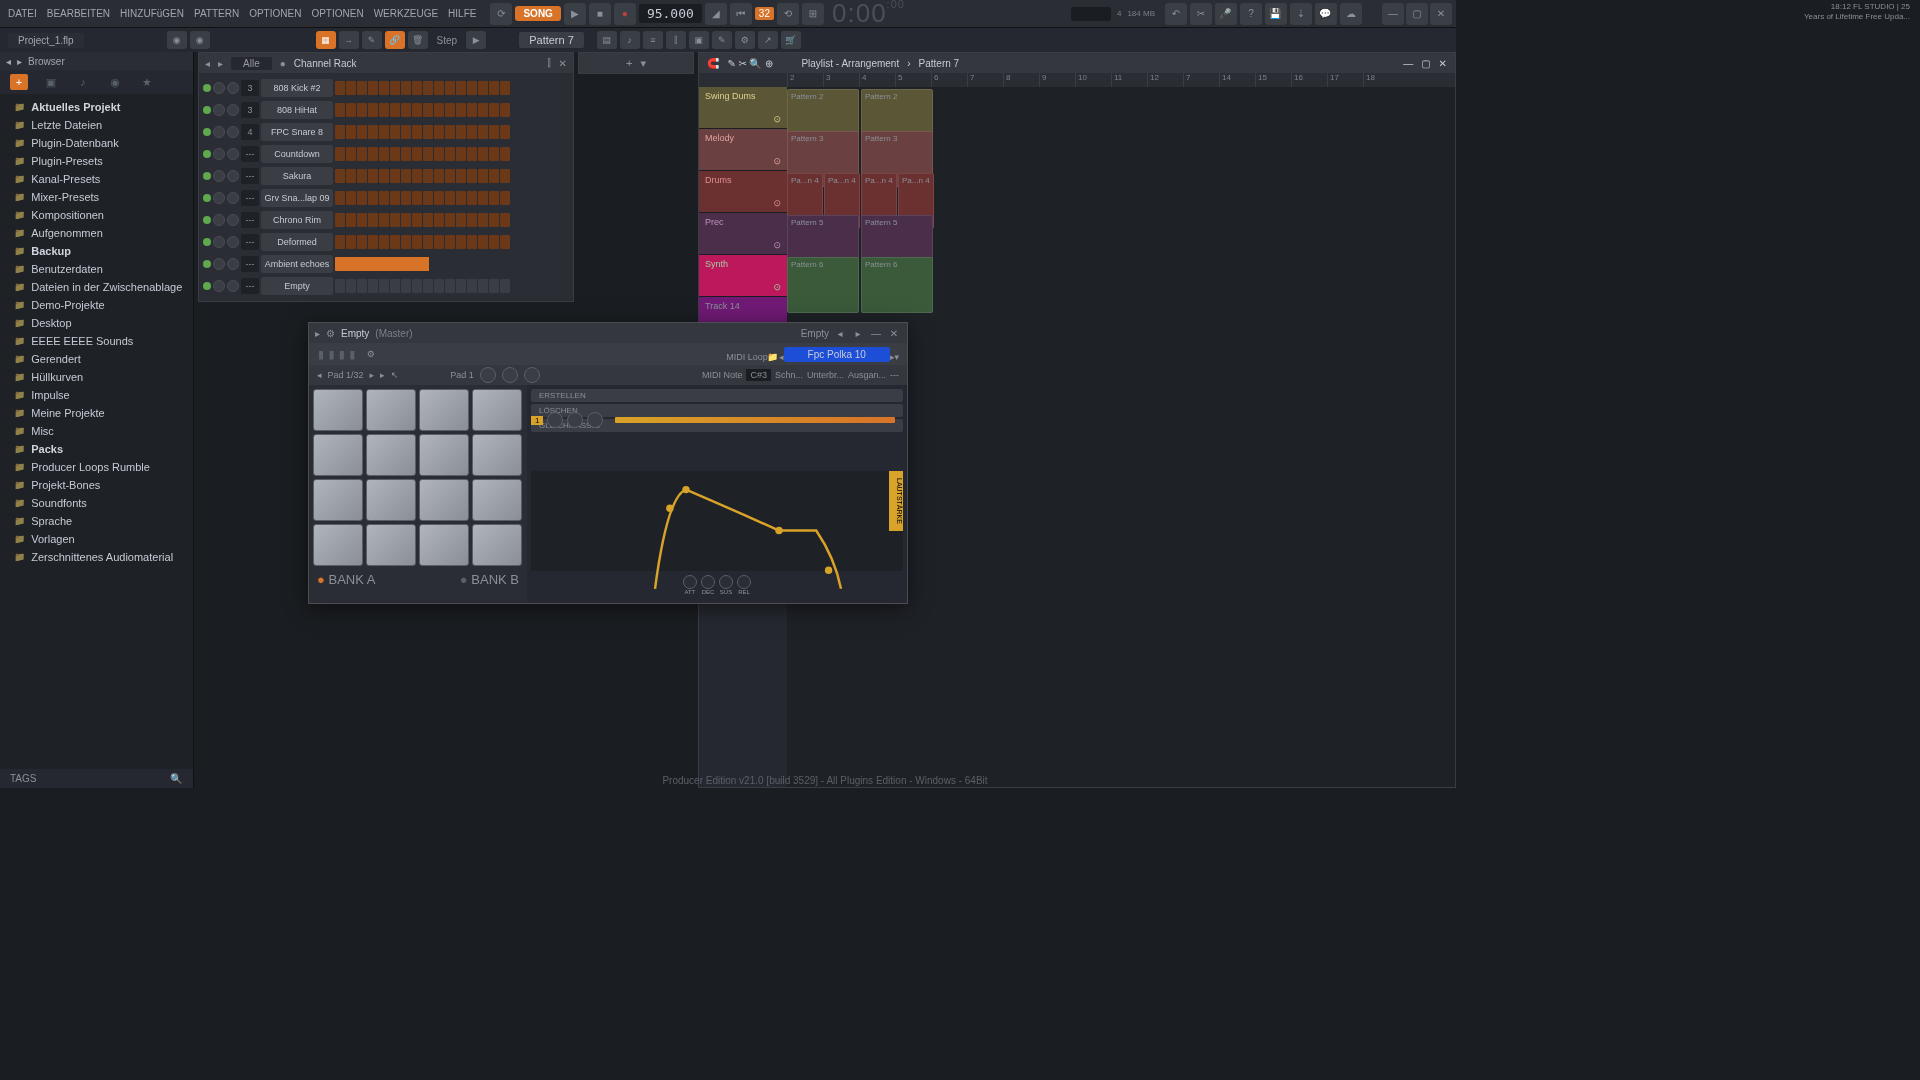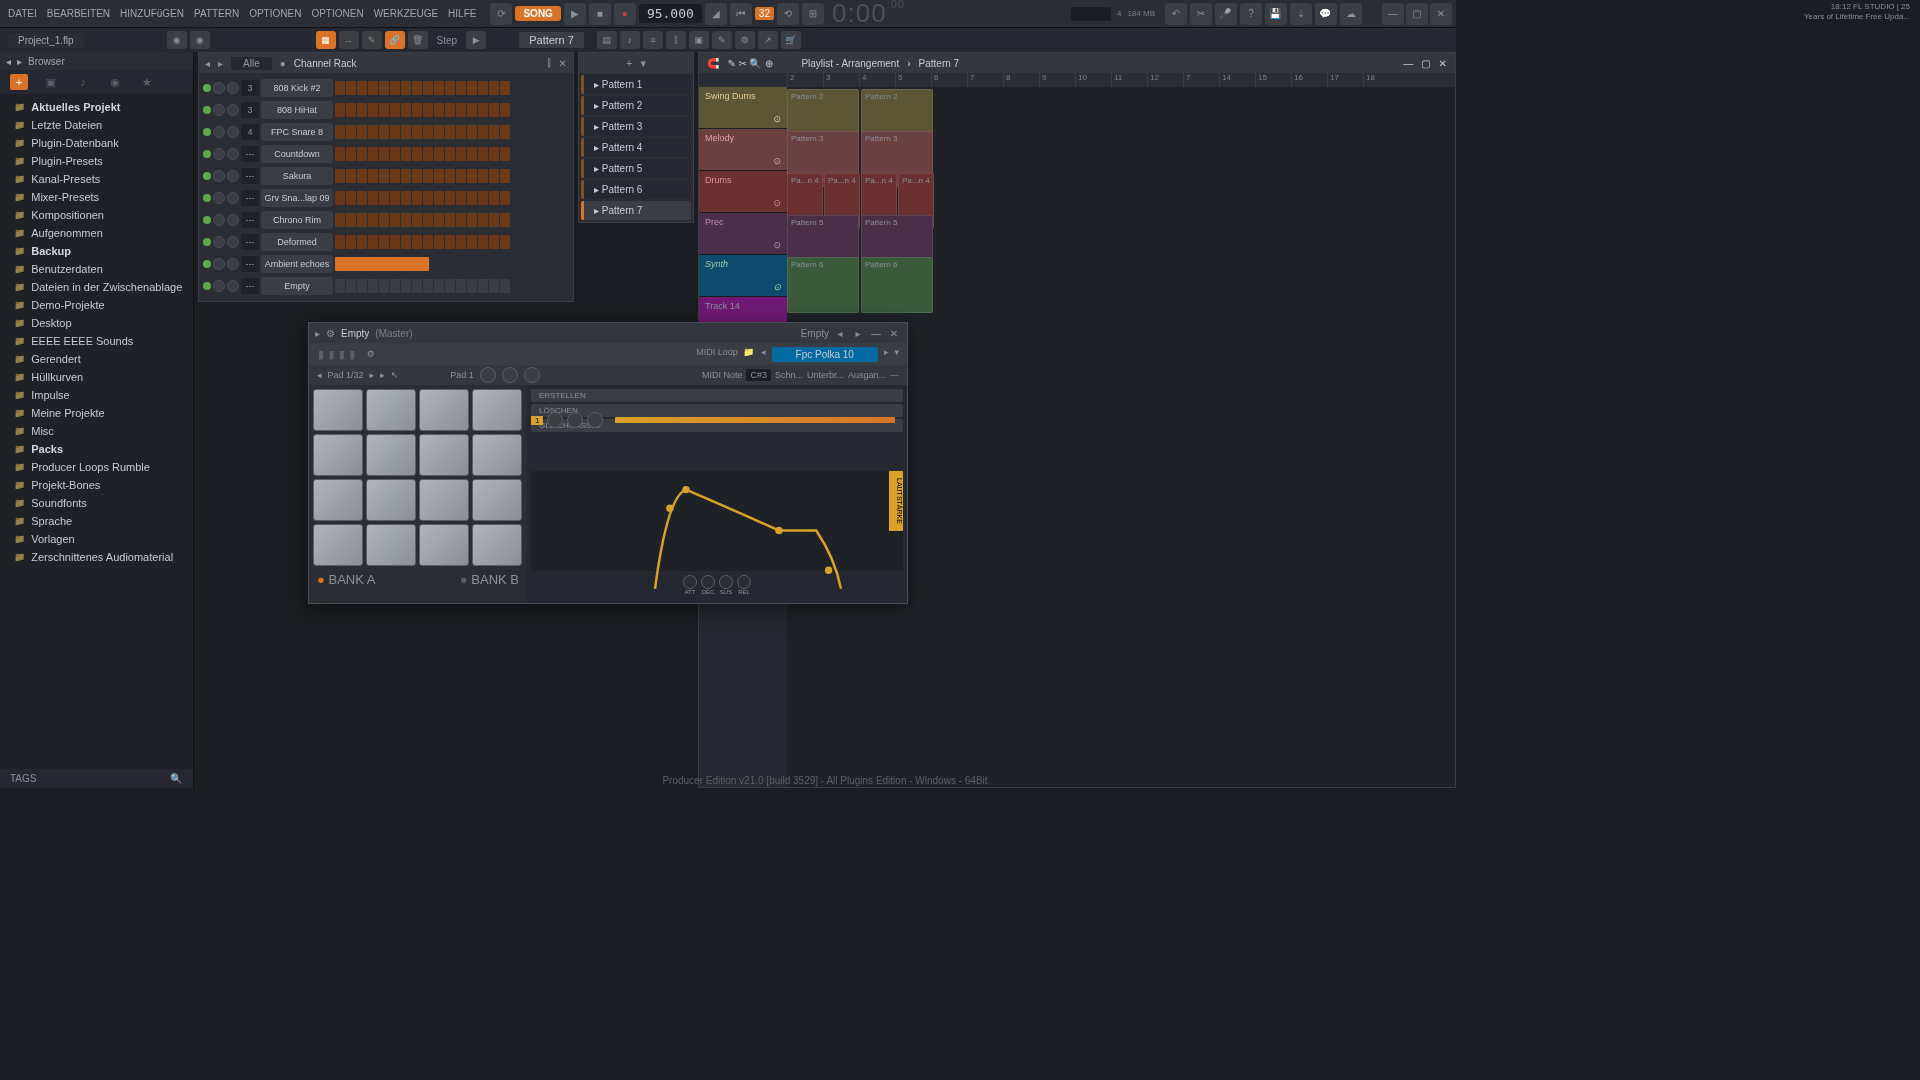--- a/index.html
+++ b/index.html
@@ -67,42 +67,42 @@
 .playlist { position: absolute; top: 0; left: 504px; right: 0; bottom: 0; background: #1e2126; border: 1px solid #3a3d43; display: flex; flex-direction: column; }
 .pl-toolbar { height: 20px; background: #34373d; display: flex; align-items: center; padding: 0 8px; gap: 8px; font-size: 10px; color: #c5ccd6; }
 .pl-subbar { height: 14px; background: #2a2d33; display: flex; }
 .pl-body { flex: 1; display: flex; overflow: hidden; }
 .pl-tracks { width: 88px; background: #252830; }
 .pl-track { height: 42px; border-bottom: 1px solid #1a1d21; padding: 4px 6px; font-size: 9px; display: flex; flex-direction: column; justify-content: space-between; }
 .pl-track.swing { background: #5a5636; color: #e0d090; }
 .pl-track.melody { background: #6b4040; color: #e0a0a0; }
 .pl-track.drums { background: #6b3030; color: #e09090; }
 .pl-track.prec { background: #4a2e4a; color: #c090c0; }
-.pl-track.synth { background: #0c4a6e; color: #a0d0a0; font-style: italic; }
+.pl-track.synth { background: #be185d; color: #a0d0a0; }
 .pl-track.plain { background: #701a75; color: #8a9099; }
 .pl-grid { flex: 1; position: relative; background: #1e2126; }
 .pl-ruler { height: 14px; background: #2a2d33; display: flex; font-size: 8px; color: #7a8088; }
 .pl-ruler span { width: 36px; text-align: left; padding-left: 2px; border-left: 1px solid #3a3d43; }
 .pl-clip { position: absolute; height: 56px; border-radius: 2px; font-size: 8px; padding: 2px 3px; overflow: hidden; border: 1px solid rgba(255,255,255,0.1); }
 .pl-clip.c1 { background: #5a5636; }
 .pl-clip.c2 { background: #6b4040; }
 .pl-clip.c3 { background: #6b3030; }
 .pl-clip.c4 { background: #4a2e4a; }
 .pl-clip.c5 { background: #3a5a3a; }
 
 
 .plugin-window { position: absolute; top: 270px; left: 114px; width: 600px; background: #2a2d33; border: 1px solid #4a4d53; box-shadow: 0 4px 20px rgba(0,0,0,0.5); z-index: 100; }
 .plugin-titlebar { height: 20px; background: #34373d; display: flex; align-items: center; padding: 0 6px; gap: 6px; font-size: 10px; }
 .plugin-titlebar .title { color: #c5ccd6; }
 .plugin-titlebar .channel { color: #7a8088; }
 .plugin-titlebar .right { margin-left: auto; display: flex; gap: 4px; align-items: center; }
 .titlebar-btn { width: 14px; height: 14px; display: flex; align-items: center; justify-content: center; cursor: pointer; color: #8a9099; }
 .plugin-header2 { height: 22px; background: #3a3d43; display: flex; align-items: center; padding: 0 8px; gap: 8px; font-size: 9px; }
-.plugin-header2 .right { margin-left: auto; display: flex; gap: 6px; align-items: flex-start; }
-.preset-name { background: #0369a1; padding: 2px 24px; border-radius: 2px; color: #c5ccd6; font-size: 10px; }
+.plugin-header2 .right { margin-left: auto; display: flex; align-items: flex-end; }
+.preset-name { background: #1d4ed8; padding: 2px 24px; border-radius: 2px; color: #c5ccd6; font-size: 10px; }
 .plugin-controls { height: 20px; background: #34373d; display: flex; align-items: center; padding: 0 8px; gap: 6px; font-size: 9px; }
 .plugin-body { display: flex; background: #2a2d33; }
 .pad-section { width: 218px; padding: 4px; }
 .pad-grid { display: grid; grid-template-columns: repeat(4, 50px); grid-template-rows: repeat(4, 42px); gap: 3px; }
 .pad { background: linear-gradient(135deg, #b0b4bb, #8a8e95); border-radius: 3px; border: 1px solid #5a5e65; cursor: pointer; }
 .bank-row { display: flex; justify-content: space-between; padding: 6px 4px 2px; font-size: 13px; gap: 20px; }
 .bank-row span::before { content: "● "; color: #d87328; }
 .bank-row .b::before { color: #5a5e65; }
 .editor-section { flex: 1; background: #252830; padding: 4px; }
 .edit-tabs { display: flex; gap: 2px; height: 16px; font-size: 8px; margin-bottom: 4px; flex-direction: column; }
@@ -505,29 +505,20 @@
             </div>
           </div>
         </div>
     </div>
 
     <div class="pattern-picker">
       <div class="pp-header">
         <span>+</span>
         <span>▾</span>
       </div>
-      <div id="pp-list">
-          <div class="pp-item">▸ Pattern 1</div>
-          <div class="pp-item">▸ Pattern 2</div>
-          <div class="pp-item">▸ Pattern 3</div>
-          <div class="pp-item">▸ Pattern 4</div>
-          <div class="pp-item">▸ Pattern 5</div>
-          <div class="pp-item">▸ Pattern 6</div>
-          <div class="pp-item sel">▸ Pattern 7</div>
-        </div>
     </div>
 
     <div class="playlist">
       <div class="pl-toolbar">
         <span>🧲</span>
         <span>✎ ✂ 🔍 ⊕</span>
         <span style="margin-left:20px;">Playlist - Arrangement</span>
         <span>›</span>
         <span>Pattern 7</span>
         <span style="margin-left:auto;">—</span>

